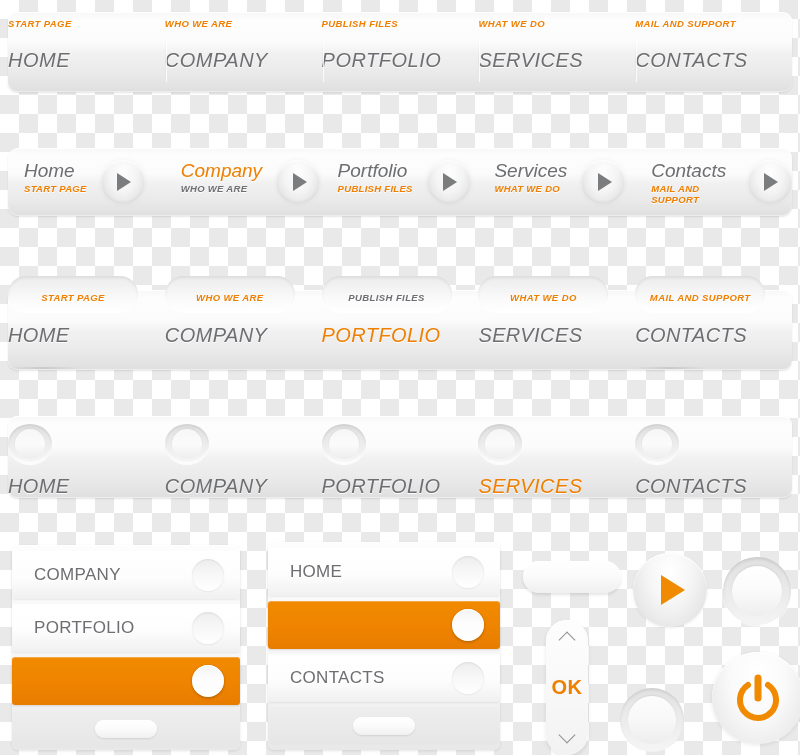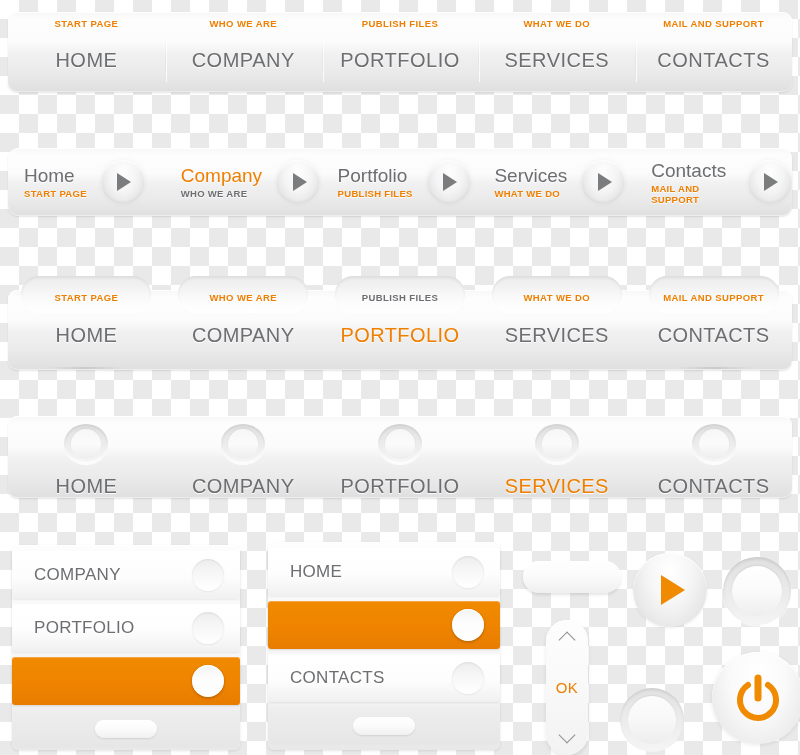--- a/index.html
+++ b/index.html
@@ -41,23 +41,24 @@
 
   .row {
     display: flex;
     width: 100%;
     height: 100%;
   }
   .cell {
     flex: 1;
     display: flex;
     flex-direction: column;
-    align-items: center;
+    align-items: flex-start;
     justify-content: center;
     position: relative;
+    font-style: italic;
   }
 
   
   #bar1 { top: 12px; height: 80px; }
   #bar1 .cell { justify-content: flex-start; padding-top: 6px; }
   #bar1 .sub {
     font-size: 9.5px;
     font-weight: bold;
     letter-spacing: 0.4px;
     color: #ee7f00;
@@ -286,22 +287,22 @@
     padding: 14px 0;
   }
   #pill-ok .chev {
     width: 12px; height: 12px;
     border-top: 1.6px solid #8f9092;
     border-right: 1.6px solid #8f9092;
     transform: rotate(-45deg);
   }
   #pill-ok .chev.down { transform: rotate(135deg); }
   #pill-ok .ok-text {
-    font-size: 15px;
-    font-weight: normal;
+    font-size: 20px;
+    font-weight: bold;
     letter-spacing: 0.5px;
     color: #ee7f00;
   }
 
   #play-knob {
     left: 633px; top: 553px;
     width: 74px; height: 74px;
     border-radius: 50%;
     display: flex; align-items: center; justify-content: center;
     background: radial-gradient(ellipse at 50% 25%, #ffffff 0%, #f6f6f6 40%, #e6e6e6 76%, #dddddd 100%);

